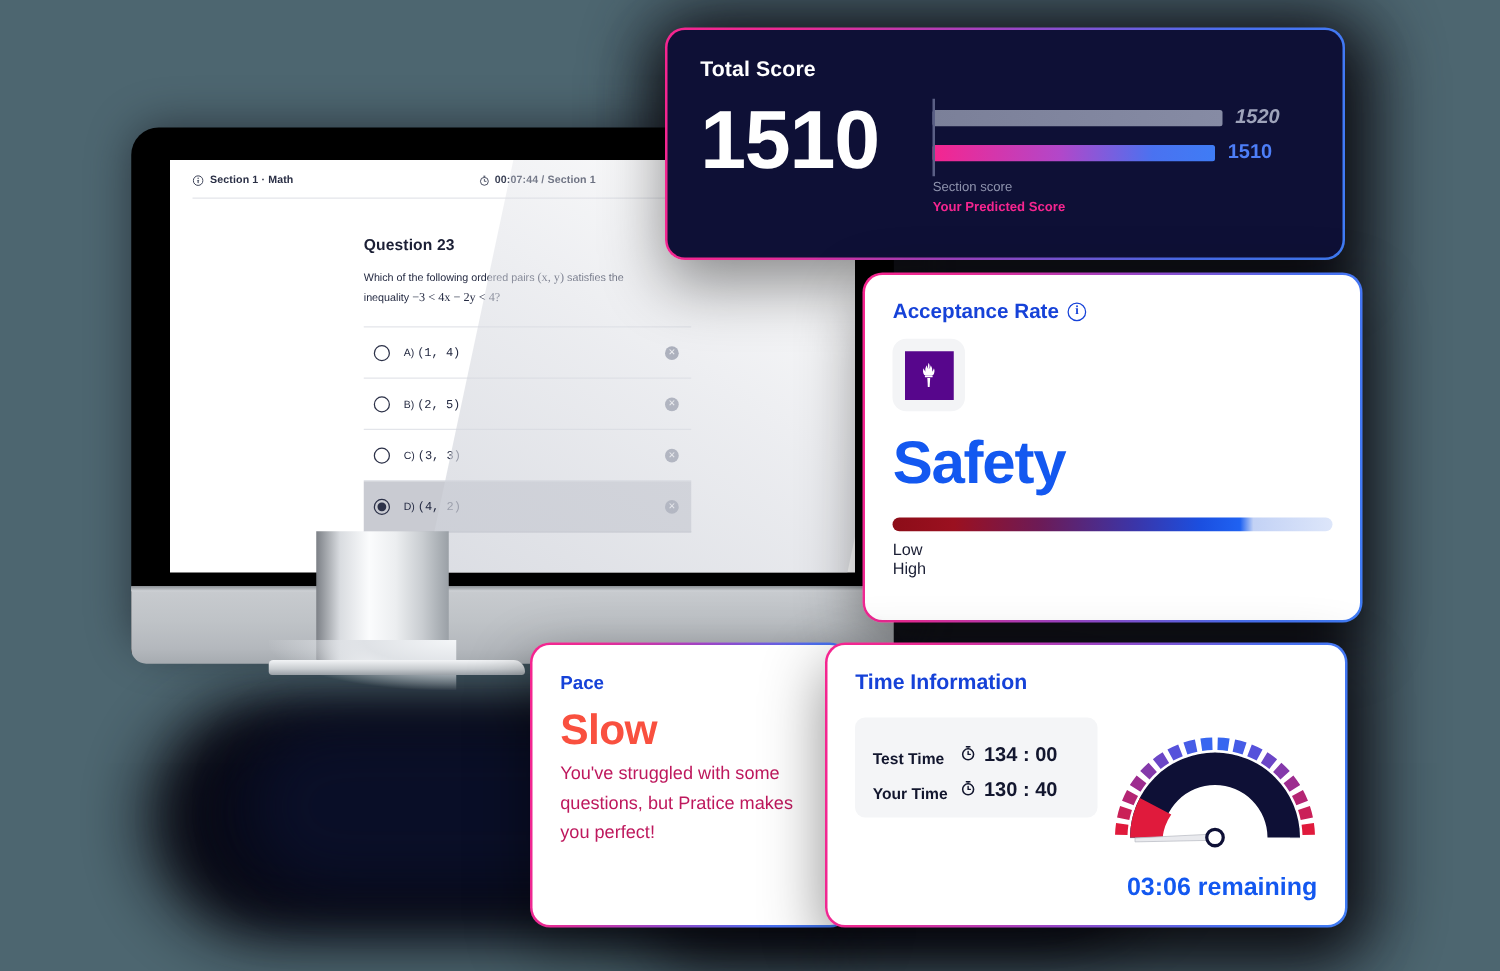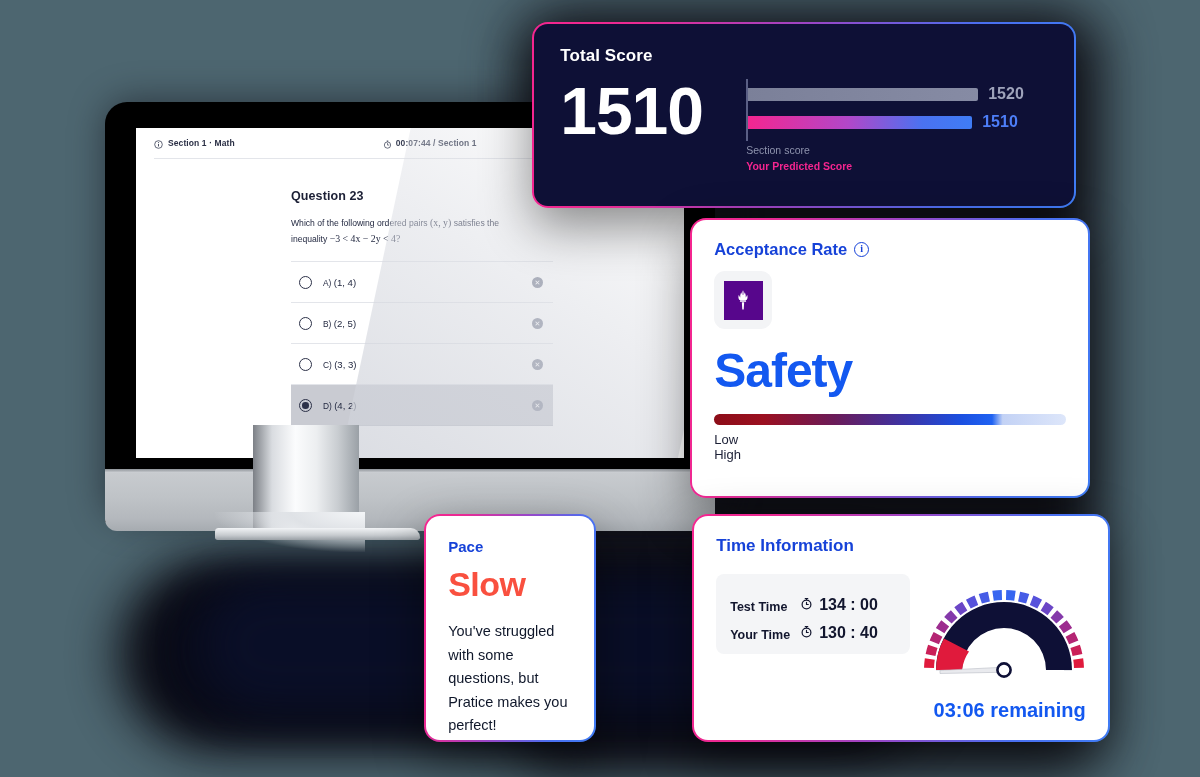--- a/index.html
+++ b/index.html
@@ -84,21 +84,21 @@
   .q-text .mth { font-family:"Liberation Serif", serif; font-size: 9.8px; }
   .opts { margin-top: 14px; width: 262px; border-top: 1px solid #e3e5ea; }
   .opt {
     display:flex; align-items:center; height: 41px;
     border-bottom: 1px solid #e3e5ea; padding: 0 10px 0 8px;
   }
   .opt.sel { background:#c9cbd2; border-bottom-color:#b9bcc4; }
   .radio { width:13px; height:13px; border:1.6px solid #2c3148; border-radius:50%; flex:0 0 auto; position:relative;}
   .opt.sel .radio:after{ content:""; position:absolute; inset:2.2px; border-radius:50%; background:#2c3148;}
   .opt-label { margin-left:11px; font-size:8.4px; color:#242a42; }
-  .opt-label .mth { font-family:Liberation Sans, sans-serif; font-size:9.6px; }
+  .opt-label .mth { font-family:Liberation Mono, monospace; font-size:9.6px; }
   .xbtn { margin-left:auto; width:11px; height:11px; border-radius:50%; background:#7c8295;
           color:#fff; font-size:7px; line-height:11px; text-align:center; font-family:"Liberation Sans",sans-serif;}
   .screen-gloss{
     position:absolute; right:-20px; top:-10px; width: 330px; height: 400px;
     background: linear-gradient(200deg, rgba(255,255,255,0) 0%, rgba(220,222,228,.55) 48%, rgba(205,208,216,.75) 100%);
     transform: rotate(12deg); pointer-events:none;
   }
 
   
   .gcard {
@@ -115,21 +115,21 @@
   #card-score .inner { background: #0e1036; padding: 22px 26px; position: relative; }
   .ts-title { color:#fff; font-size: 17px; font-weight:700; letter-spacing:.1px;}
   .ts-big { color:#fff; font-size: 66px; font-weight: 800; letter-spacing:-1px; margin-top: 12px; line-height: 1;}
   .ts-bars { position:absolute; left: 212px; top: 62px; width: 300px; }
   .bar-axis { position:absolute; left:0; top:-7px; width:2px; height: 62px; background:#5a5f85;}
   .bar-row { display:flex; align-items:center; height: 16px; margin-bottom: 12px;}
   .bar { height: 13px; border-radius: 2px; }
   .bar-target { width: 232px; background: linear-gradient(90deg,#7b8099,#868ba4); }
   .bar-pred { width: 226px; background: linear-gradient(90deg,#f5258f 0%,#b247c9 45%,#4a72f0 78%,#3f7cf5 100%); }
   .bar-val { margin-left: 10px; font-size: 16px; font-weight: 600; }
-  .val-target { color:#9ea3ba; }
+  .val-target { color:#9ea3ba;font-style:italic; }
   .val-pred { color:#4d7ef7; }
   .legend { margin-top: 6px; font-size: 10.5px; line-height: 1.55; }
   .lg-target { color:#8e93ad; }
   .lg-pred { color:#f5258f; font-weight: 600;}
 
   
   #card-accept { left: 690px; top: 218px; width: 400px; height: 280px; }
   #card-accept .inner { background:#fff; padding: 20px 22px; }
   .ar-head { display:flex; align-items:center; gap:7px; }
   .ar-title { color:#1642d8; font-size: 16.5px; font-weight: 800; }
@@ -141,28 +141,28 @@
                display:flex; align-items:center; justify-content:center; flex:0 0 auto;}
   .logo-sq { width: 39px; height: 39px; background:#57068c; display:flex; align-items:center; justify-content:center;}
   .sch-sub { color:#8b8f99; font-size: 15px; letter-spacing:.1px;}
   .sch-name { color:#12162e; font-size: 19px; font-weight: 800; margin-top: 1px; letter-spacing:-.2px;}
   .ar-verdict { color:#1358f0; font-size: 48px; font-weight: 800; margin-top: 14px; letter-spacing:-1px;}
   .ar-scale { margin-top: 16px; height: 11px; border-radius: 6px;
     background: linear-gradient(90deg,#8c0d18 0%,#9b1020 14%,#6b1b58 34%,#3b35a8 55%,#1b4fe0 70%,#1f62f2 79%,#c3d2f5 82%,#dde6fa 100%); }
   .ar-labels { display:flex; justify-content:space-between; margin-top: 7px; font-size: 13px; color:#1b1f35;flex-direction:column;}
 
   
-  #card-pace { left: 424px; top: 514px; width: 172px; height: 228px; }
+  #card-pace { left: 424px; top: 514px; width: 256px; height: 228px; }
   #card-pace .inner { background:#fff; padding: 22px 22px; }
   .pc-title { color:#1642d8; font-size: 15px; font-weight: 800;}
   .pc-verdict { color:#f9503f; font-size: 34px; font-weight: 800; margin-top: 10px; letter-spacing:-.5px;}
-  .pc-body { color:#0f172a; font-size: 14.5px; line-height: 1.62; margin-top: 16px;}
-
-  
-  #card-time { left: 692px; top: 514px; width: 418px; height: 228px; }
+  .pc-body { color:#be185d; font-size: 14.5px; line-height: 1.62; margin-top: 4px;}
+
+  
+  #card-time { left: 660px; top: 514px; width: 418px; height: 228px; }
   #card-time .inner { background:#fff; padding: 20px 22px; position:relative;}
   .ti-title { color:#1642d8; font-size: 17px; font-weight: 800;}
   .ti-table { margin-top: 18px; width: 194px; background:#f4f5f7; border-radius: 8px; padding: 12px 14px;}
   .ti-row { display:flex; align-items:flex-end; height: 28px;}
   .ti-k { font-size: 12.5px; font-weight:700; color:#12162e; width: 70px;}
   .ti-v { font-size: 16px; font-weight: 800; color:#12162e; display:flex; align-items:center; gap:6px;}
   .clock { width:13px; height:13px; flex:0 0 auto;}
   .gauge-wrap { position:absolute; right: 18px; top: 58px; width: 172px; height: 108px;}
   .ti-remaining { position:absolute; right: 22px; bottom: 18px; color:#1358f0; font-size: 20px; font-weight: 800;}
 </style>

